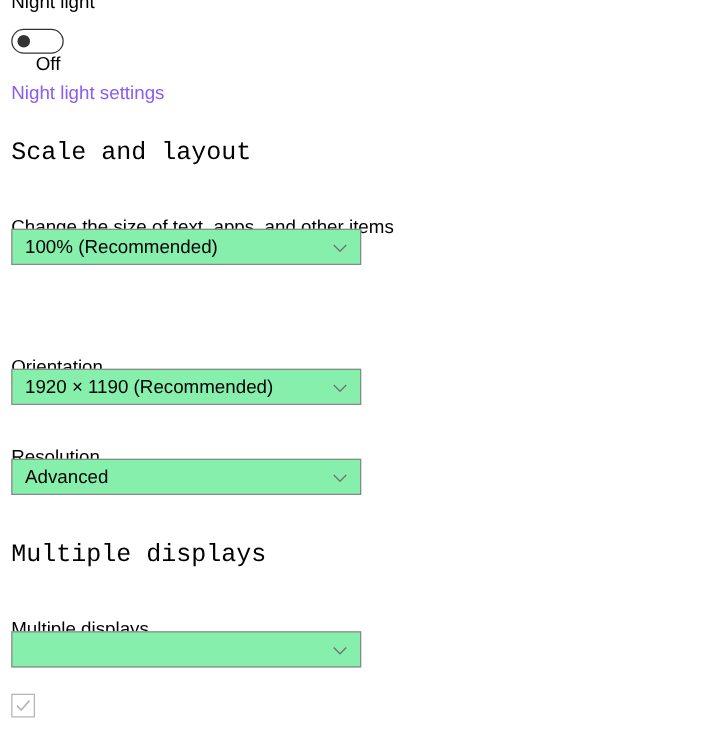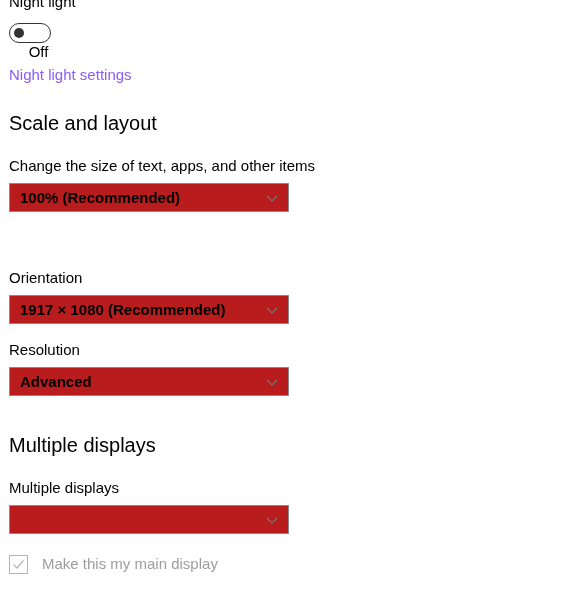--- a/index.html
+++ b/index.html
@@ -28,30 +28,32 @@
   
   .section-heading {
     position: absolute;
     left: 9px;
     font-size: 20px;
     font-weight: 400;
     line-height: 24px;
     color: #000000;
     letter-spacing: 0px;
     white-space: nowrap;
+    font-family: Liberation Mono, monospace;
   }
 
   .field-label {
     position: absolute;
     left: 9px;
     font-size: 15px;
     font-weight: 400;
     line-height: 18px;
     color: #000000;
     white-space: nowrap;
+    margin-top: 16px;
   }
 
   .link {
     position: absolute;
     left: 9px;
     font-size: 15px;
     font-weight: 400;
     line-height: 18px;
     color: #8b5cf6;
     text-decoration: none;
@@ -110,23 +112,22 @@
   }
 
   
   .combo {
     position: absolute;
     left: 9px;
     width: 280px;
     height: 29px;
     box-sizing: border-box;
     border: 1px solid #8a8a8a;
-    background: #b91c1c;
+    background: #86efac;
     cursor: pointer;
-    font-weight: bold;
   }
   .combo .combo-value {
     position: absolute;
     left: 10px;
     top: 50%;
     transform: translateY(-50%);
     font-size: 15px;
     line-height: 18px;
     color: #000000;
     white-space: nowrap;
@@ -198,21 +199,21 @@
       <svg width="14" height="14" viewBox="0 0 14 14">
         <path d="M2 5 L7 10 L12 5" fill="none" stroke="#767676" stroke-width="1.2"></path>
       </svg>
     </span>
   </div>
 
 
   <div class="field-label" style="top:269px;">Orientation</div>
 
   <div class="combo" style="top:295px;">
-    <span class="combo-value">1917 × 1080 (Recommended)</span>
+    <span class="combo-value">1920 × 1190 (Recommended)</span>
     <span class="chevron">
       <svg width="14" height="14" viewBox="0 0 14 14">
         <path d="M2 5 L7 10 L12 5" fill="none" stroke="#767676" stroke-width="1.2"></path>
       </svg>
     </span>
   </div>
 
   <div class="field-label" style="top:341px;">Resolution</div>
 
   <div class="combo" style="top:367px;">
@@ -235,16 +236,15 @@
       </svg>
     </span>
   </div>
 
   <div class="checkbox-row">
     <span class="checkbox">
       <svg width="15" height="15" viewBox="0 0 15 15">
         <path d="M2.5 7.5 L6 11 L12.5 3.5" fill="none" stroke="#b5b5b5" stroke-width="1.3"></path>
       </svg>
     </span>
-    <span class="checkbox-label">Make this my main display</span>
   </div>
 
 </div>
 
 </body></html>

